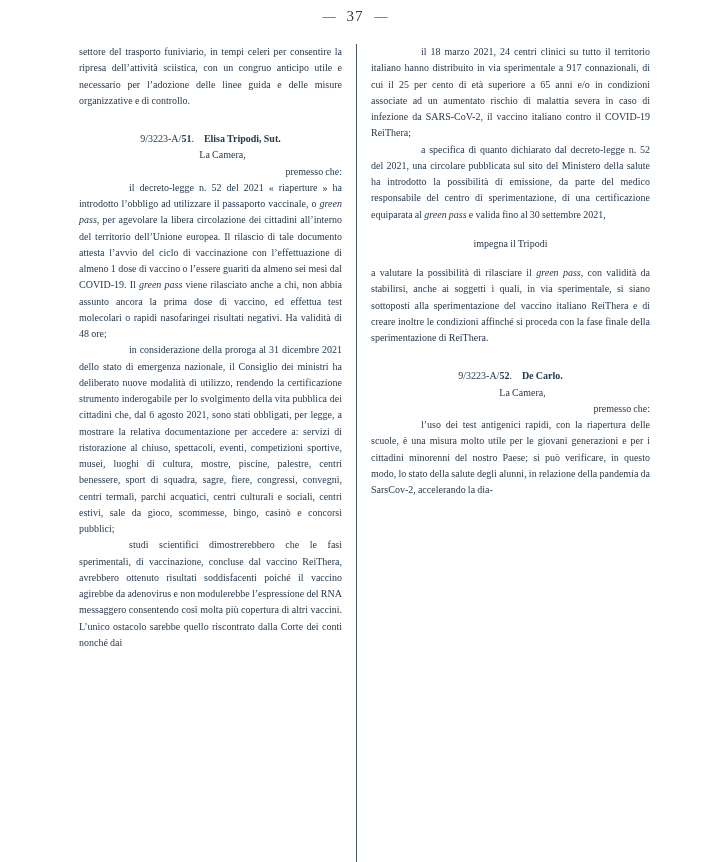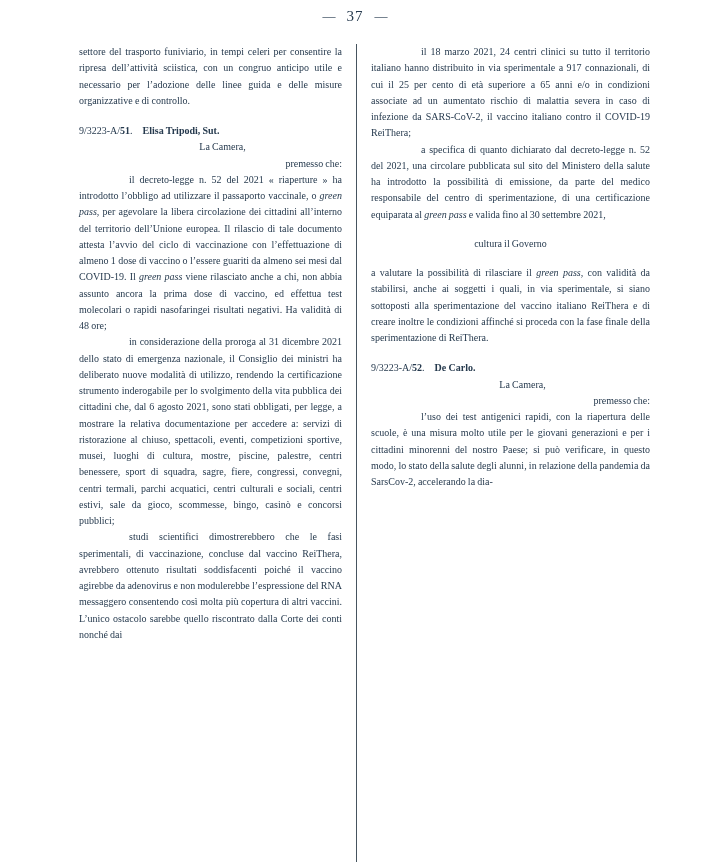--- a/index.html
+++ b/index.html
@@ -62,22 +62,22 @@
   }
   .col-right {
     flex: 1;
     margin-left: 14px;
   }
   .block { margin: 0; }
   .block-continuation { text-indent: 0; margin-top: 0; }
   .block-body { text-indent: 50px; }
   .block-flush { text-indent: 0; }
   .block-signature {
-    margin-top: 14px;
-    text-align: left;
+    margin-top: 22px;
+    text-align: center;
     text-indent: 0;
   }
   .block-camera {
     text-align: center;
     text-indent: 24px;
   }
   .block-premesso {
     text-align: right;
     text-indent: 46px;
   }
@@ -108,21 +108,21 @@
         <p class="block block-camera"><span class="">La Camera,</span></p>
         <p class="block block-premesso"><span class="">premesso che:</span></p>
         <p class="block block-body"><span class="">il decreto-legge n. 52 del 2021 « riaperture » ha introdotto l’obbligo ad utilizzare il passaporto vaccinale, o </span><span class="seg-i ">green pass</span><span class="">, per agevolare la libera circolazione dei cittadini all’interno del territorio dell’Unione europea. Il rilascio di tale documento attesta l’avvio del ciclo di vaccinazione con l’effettuazione di almeno 1 dose di vaccino o l’essere guariti da almeno sei mesi dal COVID-19. Il </span><span class="seg-i ">green pass</span><span class=""> viene rilasciato anche a chi, non abbia assunto ancora la prima dose di vaccino, ed effettua test molecolari o rapidi nasofaringei risultati negativi. Ha validità di 48 ore;</span></p>
         <p class="block block-body"><span class="">in considerazione della proroga al 31 dicembre 2021 dello stato di emergenza nazionale, il Consiglio dei ministri ha deliberato nuove modalità di utilizzo, rendendo la certificazione strumento inderogabile per lo svolgimento della vita pubblica dei cittadini che, dal 6 agosto 2021, sono stati obbligati, per legge, a mostrare la relativa documentazione per accedere a: servizi di ristorazione al chiuso, spettacoli, eventi, competizioni sportive, musei, luoghi di cultura, mostre, piscine, palestre, centri benessere, sport di squadra, sagre, fiere, congressi, convegni, centri termali, parchi acquatici, centri culturali e sociali, centri estivi, sale da gioco, scommesse, bingo, casinò e concorsi pubblici;</span></p>
         <p class="block block-body"><span class="">studi scientifici dimostrerebbero che le fasi sperimentali, di vaccinazione, concluse dal vaccino ReiThera, avrebbero ottenuto risultati soddisfacenti poiché il vaccino agirebbe da adenovirus e non modulerebbe l’espressione del RNA messaggero consentendo così molta più copertura di altri vaccini. L’unico ostacolo sarebbe quello riscontrato dalla Corte dei conti nonché dai</span></p>
       </div>
     <div class="divider"></div>
     <div class="col col-right">
         <p class="block block-body"><span class="">il 18 marzo 2021, 24 centri clinici su tutto il territorio italiano hanno distribuito in via sperimentale a 917 connazionali, di cui il 25 per cento di età superiore a 65 anni e/o in condizioni associate ad un aumentato rischio di malattia severa in caso di infezione da SARS-CoV-2, il vaccino italiano contro il COVID-19 ReiThera;</span></p>
         <p class="block block-body"><span class="">a specifica di quanto dichiarato dal decreto-legge n. 52 del 2021, una circolare pubblicata sul sito del Ministero della salute ha introdotto la possibilità di emissione, da parte del medico responsabile del centro di sperimentazione, di una certificazione equiparata al </span><span class="seg-i ">green pass</span><span class=""> e valida fino al 30 settembre 2021,</span></p>
-        <p class="block block-impegna"><span class="">cultura il Governo</span></p>
+        <p class="block block-impegna"><span class="">impegna il Tripodi</span></p>
         <p class="block block-flush"><span class="">a valutare la possibilità di rilasciare il </span><span class="seg-i ">green pass</span><span class="">, con validità da stabilirsi, anche ai soggetti i quali, in via sperimentale, si siano sottoposti alla sperimentazione del vaccino italiano ReiThera e di creare inoltre le condizioni affinché si proceda con la fase finale della sperimentazione di ReiThera.</span></p>
         <p class="block block-signature"><span class="">9/3223-A/</span><span class="seg-b">52</span><span class="">.  </span><span class="seg-b">De Carlo.</span></p>
         <p class="block block-camera"><span class="">La Camera,</span></p>
         <p class="block block-premesso"><span class="">premesso che:</span></p>
         <p class="block block-body"><span class="">l’uso dei test antigenici rapidi, con la riapertura delle scuole, è una misura molto utile per le giovani generazioni e per i cittadini minorenni del nostro Paese; si può verificare, in questo modo, lo stato della salute degli alunni, in relazione della pandemia da SarsCov-2, accelerando la dia-</span></p>
       </div>
   </div>
 
 </div>
 

